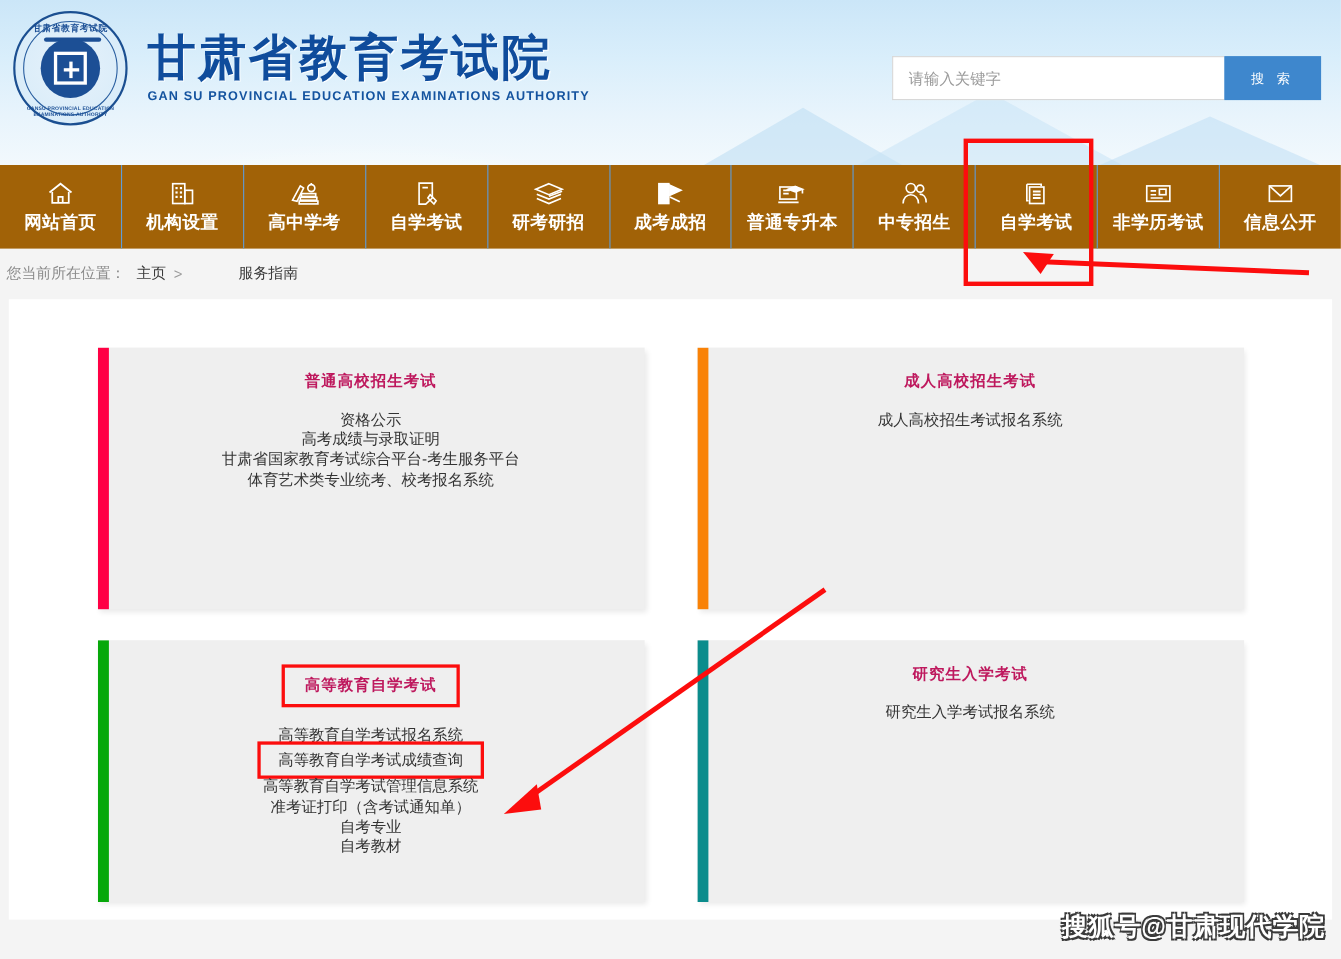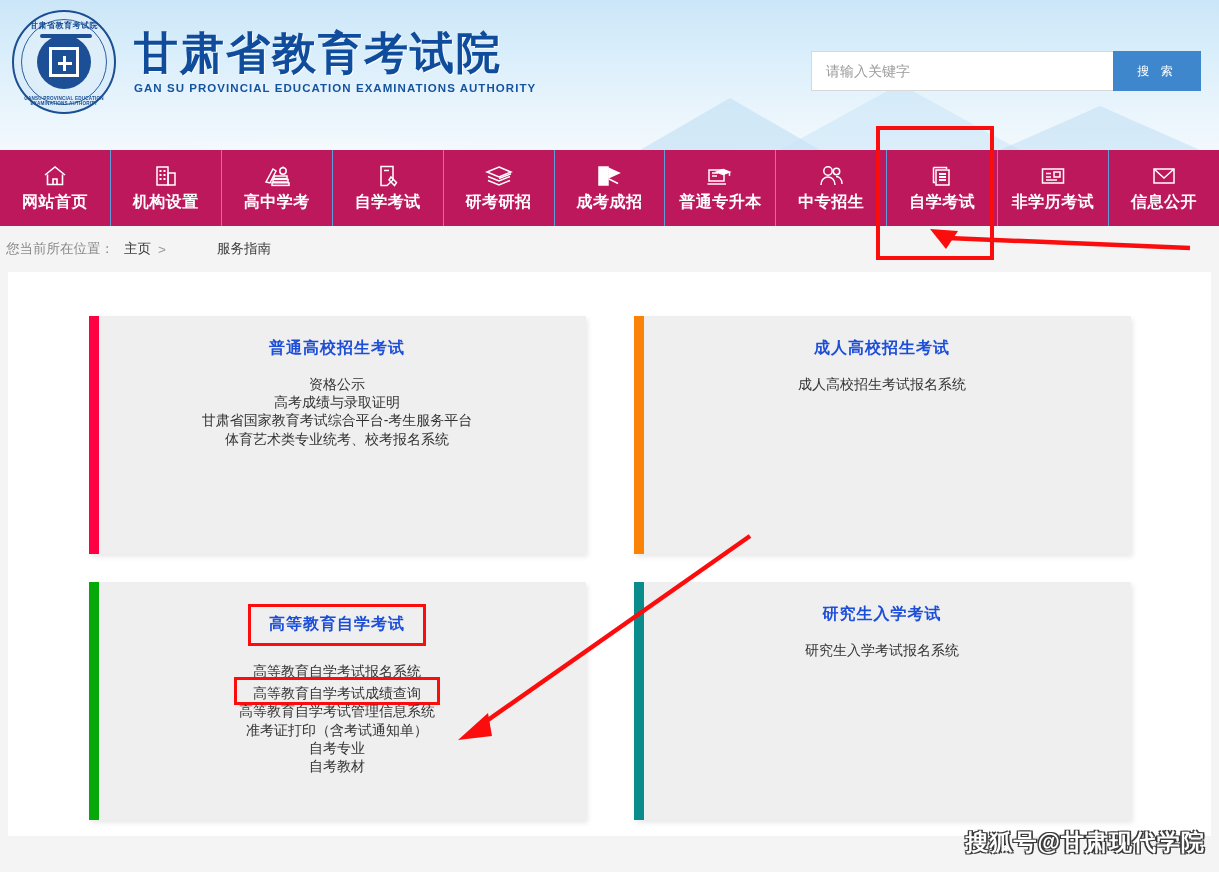--- a/index.html
+++ b/index.html
@@ -186,21 +186,21 @@
     letter-spacing: 4px;
     cursor: pointer;
     font-family: "Liberation Sans", "DejaVu Sans", sans-serif;
   }
 
   
   #navbar {
     position: relative;
     width: 1219px;
     height: 76px;
-    background: #be185d;
+    background: #a16207;
     display: flex;
     z-index: 2;
   }
   .nav-item {
     flex: 1 1 0;
     height: 76px;
     box-sizing: border-box;
     border-right: 1px solid #5e9cda;
     display: flex;
     flex-direction: column;
@@ -267,23 +267,23 @@
     box-shadow: 2px 3px 5px rgba(0,0,0,.09);
     overflow: hidden;
   }
   .card .accent {
     position: absolute;
     left: 0; top: 0; bottom: 0;
     width: 10px;
   }
   .card-title {
     text-align: center;
-    font-size: 16px;
+    font-size: 14px;
     font-weight: bold;
-    color: #1d4ed8;
+    color: #be185d;
     letter-spacing: 1px;
     margin-bottom: 16px;
   }
   .card-title-box {
     display: inline-block;
     padding: 7px 18px 8px 18px;
     border: 3px solid #fc0d0d;
   }
   .card-links {
     display: flex;
@@ -292,21 +292,21 @@
   }
   .card-link {
     font-size: 14px;
     color: #333333;
     cursor: pointer;
     line-height: 1.3;
     white-space: nowrap;
   }
   .card-link.boxed {
     border: 3px solid #fc0d0d;
-    padding: 4px 16px 0 16px;
+    padding: 4px 16px 6px 16px;
     margin: -3px 0;
   }
 
   
   #annotations {
     position: absolute;
     left: 0; top: 0;
     width: 1219px;
     height: 872px;
     pointer-events: none;

